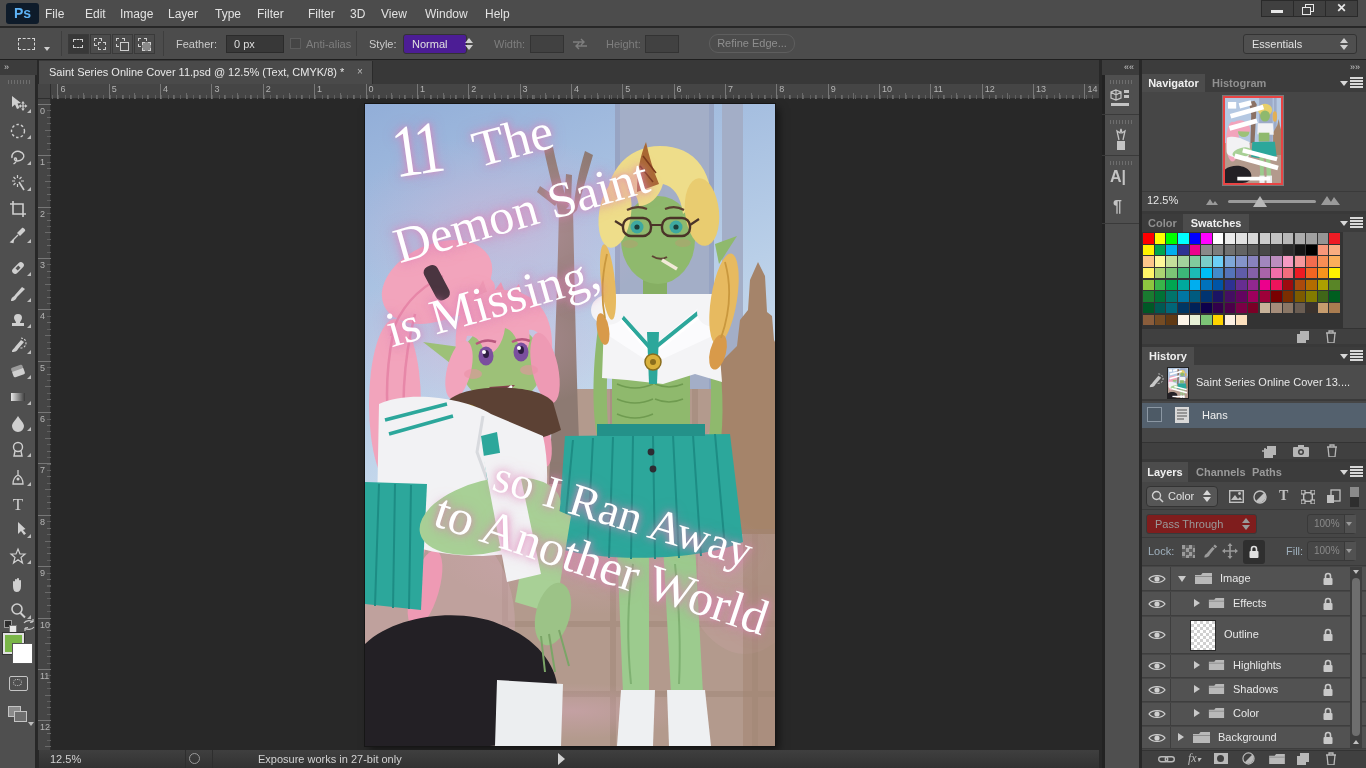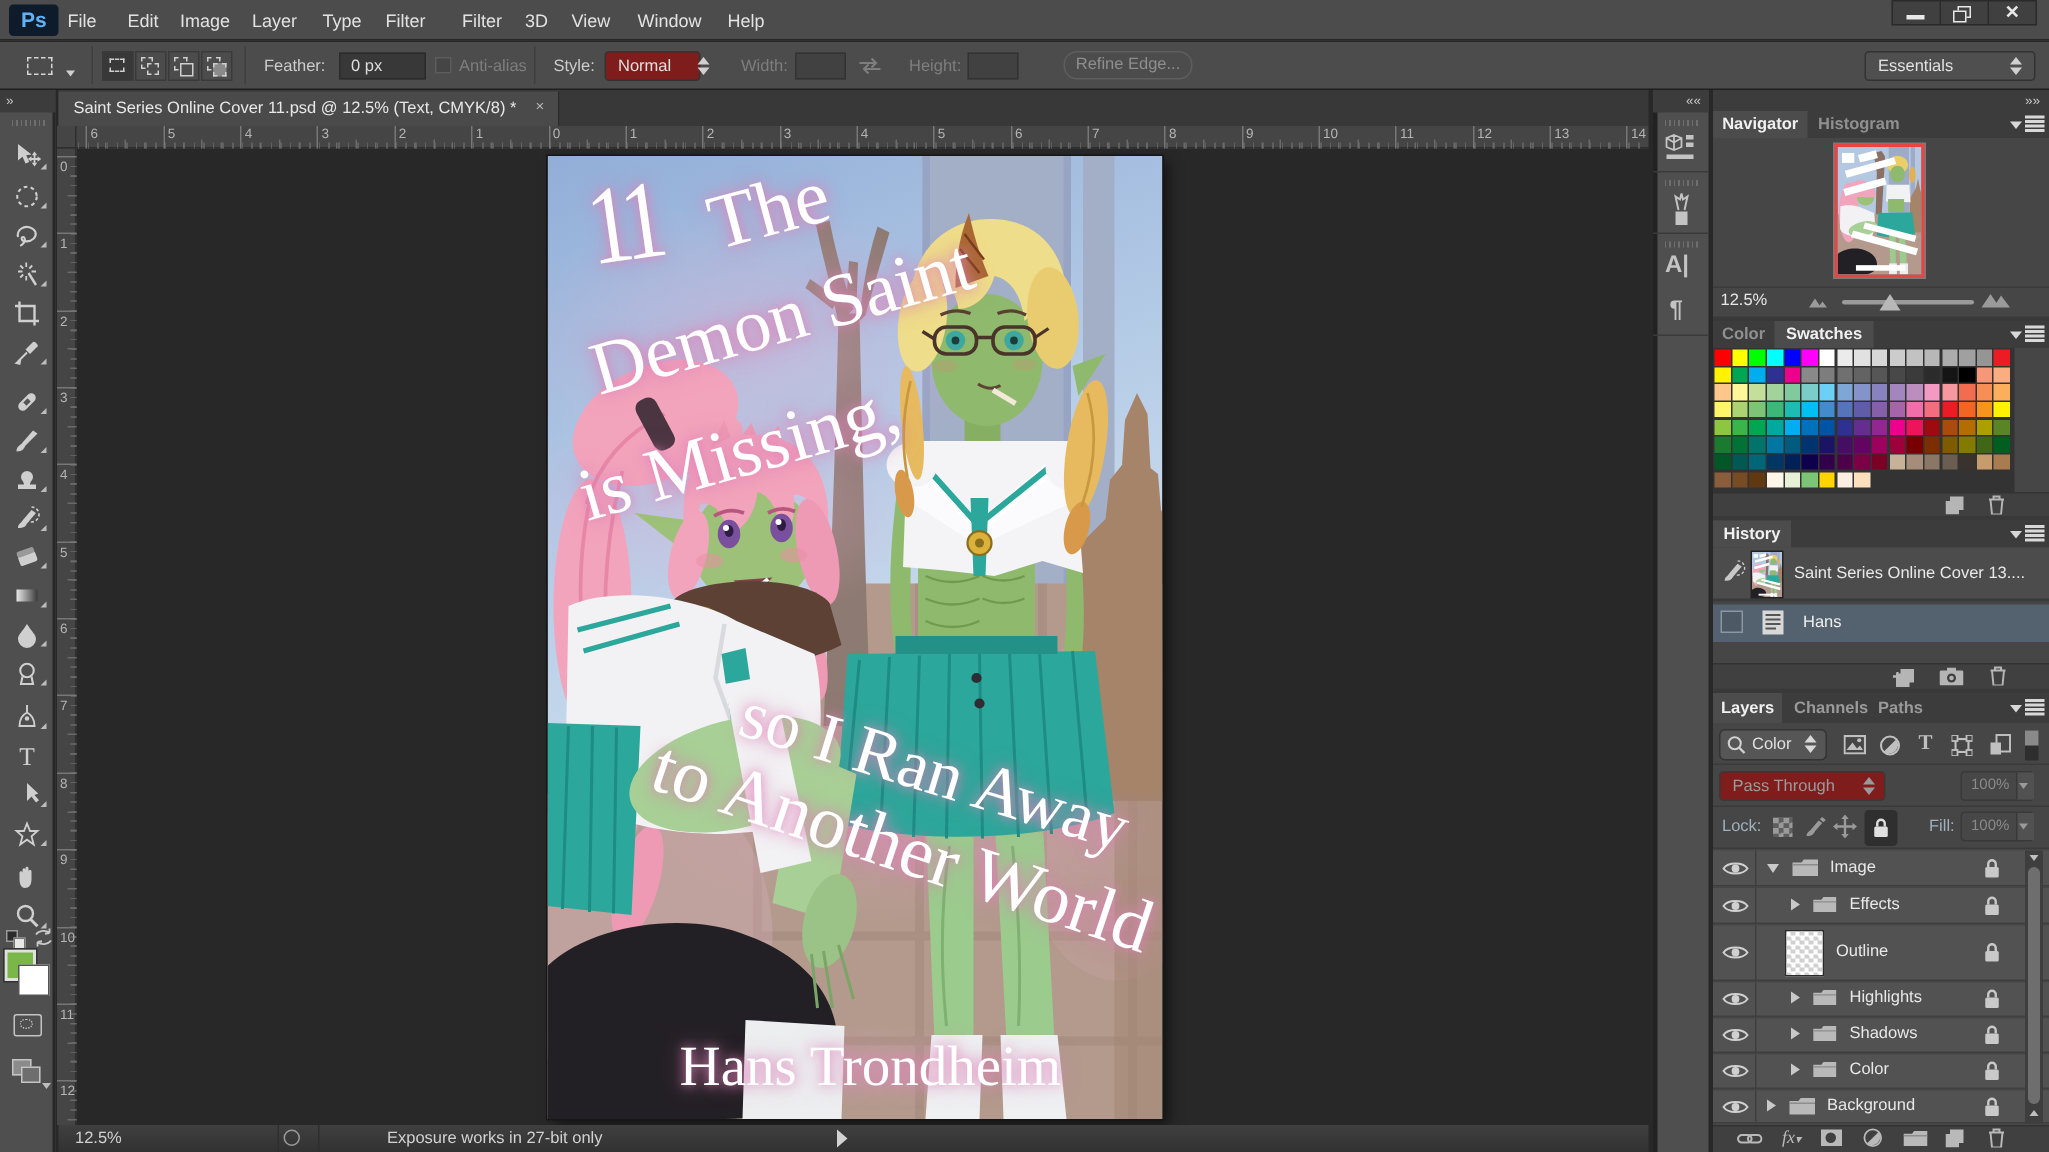--- a/index.html
+++ b/index.html
@@ -42,21 +42,21 @@
 <div class="ab" style="left:134px;top:34px;width:21px;height:20px;background:#4c4c4c;border:1px solid #3a3a3a"></div>
 <div class="ab" style="left:138px;top:38px;width:9px;height:9px;border:1.2px dashed #cfcfcf"></div>
 <div class="ab" style="left:142px;top:42px;width:9px;height:9px;border:1.2px dashed #cfcfcf;background:#8a8a8a"></div>
 <div class="ab" style="left:163px;top:31px;width:1px;height:25px;background:#3e3e3e"></div>
 <div class="ab" style="left:176px;top:38px;font-size:11px;color:#cccccc">Feather:</div>
 <div class="ab" style="left:226px;top:35px;width:58px;height:18px;background:#383838;border:1px solid #2b2b2b;color:#dddddd;font-size:11px;line-height:17px;padding-left:7px">0 px</div>
 <div class="ab" style="left:290px;top:38px;width:11px;height:11px;background:#454545;border:1px solid #5c5c5c"></div>
 <div class="ab" style="left:306px;top:38px;font-size:11px;color:#7e7e7e">Anti-alias</div>
 <div class="ab" style="left:356px;top:31px;width:1px;height:25px;background:#3e3e3e"></div>
 <div class="ab" style="left:369px;top:38px;font-size:11px;color:#cccccc">Style:</div>
-<div class="ab" style="left:403px;top:34px;width:64px;height:20px;background:#7f1d1d;border:1px solid #333;border-radius:3px;color:#e0e0e0;font-size:11px;line-height:18px;padding-left:8px">Normal</div>
+<div class="ab" style="left:403px;top:34px;width:64px;height:20px;background:#4c1d95;border:1px solid #333;border-radius:3px;color:#e0e0e0;font-size:11px;line-height:18px;padding-left:8px">Normal</div>
 <div style="position:absolute;left:465px;top:38px;width:0;height:0;border-left:4px solid transparent;border-right:4px solid transparent;border-bottom:5px solid #d0d0d0"></div>
 <div style="position:absolute;left:465px;top:45px;width:0;height:0;border-left:4px solid transparent;border-right:4px solid transparent;border-top:5px solid #d0d0d0"></div>
 <div class="ab" style="left:494px;top:38px;font-size:11px;color:#7e7e7e">Width:</div>
 <div class="ab" style="left:530px;top:35px;width:34px;height:18px;background:#414141;border:1px solid #333"></div>
 <svg class="ab" style="left:570px;top:37px" width="20" height="14" viewBox="0 0 20 14">
     <path d="M3 5 H14 M11 2 L14 5 L11 8 M17 9 H6 M9 6 L6 9 L9 12" stroke="#7e7e7e" stroke-width="1.4" fill="none"></path>
   </svg>
 <div class="ab" style="left:606px;top:38px;font-size:11px;color:#7e7e7e">Height:</div>
 <div class="ab" style="left:645px;top:35px;width:34px;height:18px;background:#414141;border:1px solid #333"></div>
 <div class="ab" style="left:709px;top:34px;width:86px;height:19px;border:1px solid #5e5e5e;border-radius:9px;color:#8e8e8e;font-size:11px;text-align:center;line-height:17px">Refine Edge...</div>
@@ -502,21 +502,20 @@
 <ellipse cx="188" cy="510" rx="17" ry="32" fill="#9cc387" transform="rotate(14 188 510)"></ellipse>
 <path d="M184 530 l6 38 M194 526 l10 36 M176 532 l4 36" stroke="#7ba567" stroke-width="2" fill="none"></path>
 </g>
 </svg>
     <div style="position:absolute;color:#fff;font-family:'Liberation Serif',serif;white-space:nowrap;line-height:1;text-shadow:0 0 7px rgba(224,130,185,.9),0 0 14px rgba(224,130,185,.65);left:22px;top:12px;font-size:74px;letter-spacing:-6px;transform:rotate(-8deg) scaleX(.8);transform-origin:left top">11</div>
     <div style="position:absolute;color:#fff;font-family:'Liberation Serif',serif;white-space:nowrap;line-height:1;text-shadow:0 0 7px rgba(224,130,185,.9),0 0 14px rgba(224,130,185,.65);left:102px;top:22px;font-size:52px;transform:rotate(-15deg);transform-origin:left top">The</div>
     <div style="position:absolute;color:#fff;font-family:'Liberation Serif',serif;white-space:nowrap;line-height:1;text-shadow:0 0 7px rgba(224,130,185,.9),0 0 14px rgba(224,130,185,.65);left:30px;top:118px;font-size:50px;transform:rotate(-16deg);transform-origin:left center">Demon Saint</div>
     <div style="position:absolute;color:#fff;font-family:'Liberation Serif',serif;white-space:nowrap;line-height:1;text-shadow:0 0 7px rgba(224,130,185,.9),0 0 14px rgba(224,130,185,.65);left:22px;top:202px;font-size:50px;transform:rotate(-16deg);transform-origin:left center">is Missing,</div>
     <div style="position:absolute;color:#fff;font-family:'Liberation Serif',serif;white-space:nowrap;line-height:1;text-shadow:0 0 7px rgba(224,130,185,.9),0 0 14px rgba(224,130,185,.65);left:130px;top:348px;font-size:46px;transform:rotate(17deg);transform-origin:left center">so I Ran Away</div>
     <div style="position:absolute;color:#fff;font-family:'Liberation Serif',serif;white-space:nowrap;line-height:1;text-shadow:0 0 7px rgba(224,130,185,.9),0 0 14px rgba(224,130,185,.65);left:72px;top:380px;font-size:50px;transform:rotate(18.5deg);transform-origin:left center">to Another World</div>
-    <div style="position:absolute;color:#fff;font-family:'Liberation Serif',serif;white-space:nowrap;line-height:1;text-shadow:0 0 7px rgba(224,130,185,.9),0 0 14px rgba(224,130,185,.65);left:88px;top:588px;font-size:38px">Hans Trondheim</div>
   </div>
 <div class="ab" style="left:39px;top:750px;width:1060px;height:18px;background:linear-gradient(#3f3f3f,#323232)"></div>
 <div class="ab" style="left:50px;top:753px;font-size:11px;color:#d2d2d2">12.5%</div>
 <div class="ab" style="left:189px;top:753px;width:11px;height:11px;border-radius:50%;border:1.5px solid #9a9a9a"></div>
 <div class="ab" style="left:185px;top:750px;width:1px;height:18px;background:#2e2e2e"></div>
 <div class="ab" style="left:212px;top:750px;width:1px;height:18px;background:#2e2e2e"></div>
 <div class="ab" style="left:258px;top:753px;font-size:11px;color:#d2d2d2">Exposure works in 27-bit only</div>
 <div style="position:absolute;left:558px;top:753px;width:0;height:0;border-top:6.050000000000001px solid transparent;border-bottom:6.050000000000001px solid transparent;border-left:7.699999999999999px solid #d2d2d2"></div>
 <div class="ab" style="left:1102px;top:60px;width:37px;height:708px;background:#4f4f4f;border-left:3px solid #222"></div>
 <div class="ab" style="left:1102px;top:60px;width:37px;height:15px;background:#3c3c3c;color:#c8c8c8;font-size:9px;line-height:15px;text-align:right;padding-right:5px">««</div>

